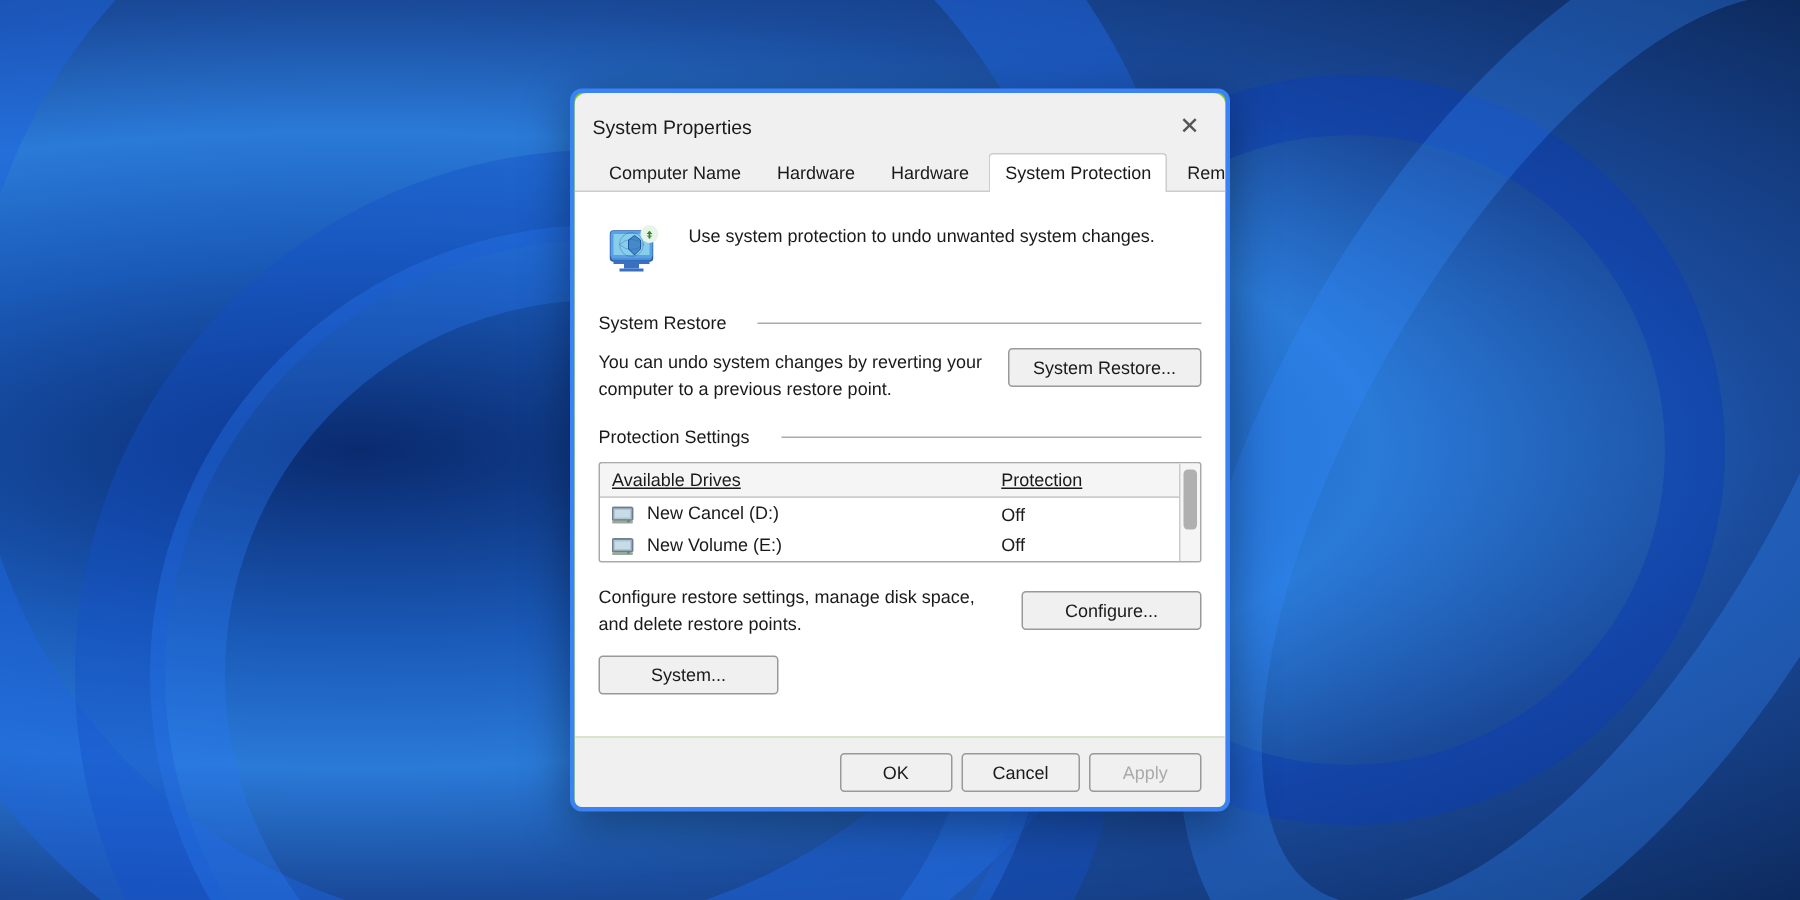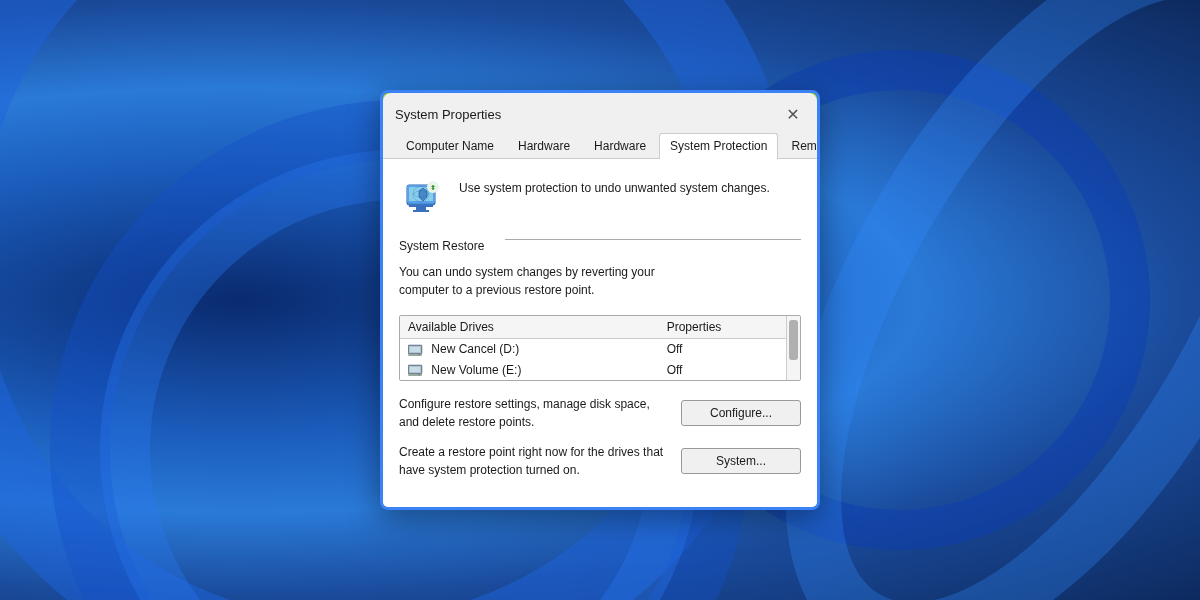--- a/index.html
+++ b/index.html
@@ -172,20 +172,21 @@
 
     .header-text {
       font-size: 12px;
       color: #1a1a1a;
       line-height: 1.5;
       padding-top: 4px;
     }
 
     .section-divider {
       display: flex;
+      align-items: center;
       gap: 21px;
       margin: 12px 0 10px 0;
     }
 
     .section-label {
       font-size: 12px;
       color: #1a1a1a;
       white-space: nowrap;
     }
 
@@ -241,20 +242,21 @@
       font-size: 12px;
     }
 
     .protection-table th {
       background: #f5f5f5;
       text-align: left;
       padding: 4px 8px;
       font-weight: 400;
       color: #1a1a1a;
       border-bottom: 1px solid #ccc;
+      text-decoration: underline;
     }
 
     .protection-table td {
       padding: 3px 8px;
       color: #1a1a1a;
       vertical-align: middle;
     }
 
     .protection-table tr.selected td {
       background: #cce4f7;
@@ -374,29 +376,34 @@
         <p class="header-text">Use system protection to undo unwanted system changes.</p>
       </div>
 
       <div class="section-divider">
         <span class="section-label">System Restore</span>
         <div class="divider-line"></div>
       </div>
 
       <div class="restore-section">
         <p class="restore-text">You can undo system changes by reverting your computer to a previous restore point.</p>
-      </div>
-
+        <button class="btn">System Restore...</button>
+      </div>
+
+      <div class="section-divider">
+        <span class="section-label">Protection Settings</span>
+        <div class="divider-line"></div>
+      </div>
 
       <div class="protection-table-wrapper">
         <table class="protection-table">
           <thead>
             <tr>
               <th>Available Drives</th>
-              <th>Properties</th>
+              <th>Protection</th>
             </tr>
           </thead>
           <tbody>
             <tr>
               <td>
                 <svg width="16" height="14" viewBox="0 0 16 14" display="inline-block" style="vertical-align:middle;margin-right:4px">
                   <rect x="0" y="2" width="14" height="9" rx="1" fill="#7a8a9a" stroke="#5a6a7a" stroke-width="0.5"></rect>
                   <rect x="1" y="3" width="12" height="7" fill="#b0c4d4"></rect>
                   <rect x="2" y="4" width="10" height="5" fill="#c8dce8"></rect>
                   <rect x="0" y="11" width="14" height="2" rx="1" fill="#9aaa9a"></rect>
@@ -425,21 +432,25 @@
           <div class="scrollbar-thumb"></div>
         </div>
       </div>
 
       <div class="action-row">
         <p class="action-text">Configure restore settings, manage disk space, and delete restore points.</p>
         <button class="btn">Configure...</button>
       </div>
 
       <div class="action-row">
-        <p class="action-text">Create a restore point right now for the drives that have system protection turned on.</p>
         <button class="btn">System...</button>
       </div>
 
     </div>
 
+    <div class="dialog-footer">
+      <button class="btn-footer">OK</button>
+      <button class="btn-footer">Cancel</button>
+      <button class="btn-footer" disabled="">Apply</button>
+    </div>
 
   </div>
 </div>
 
 </body></html>

